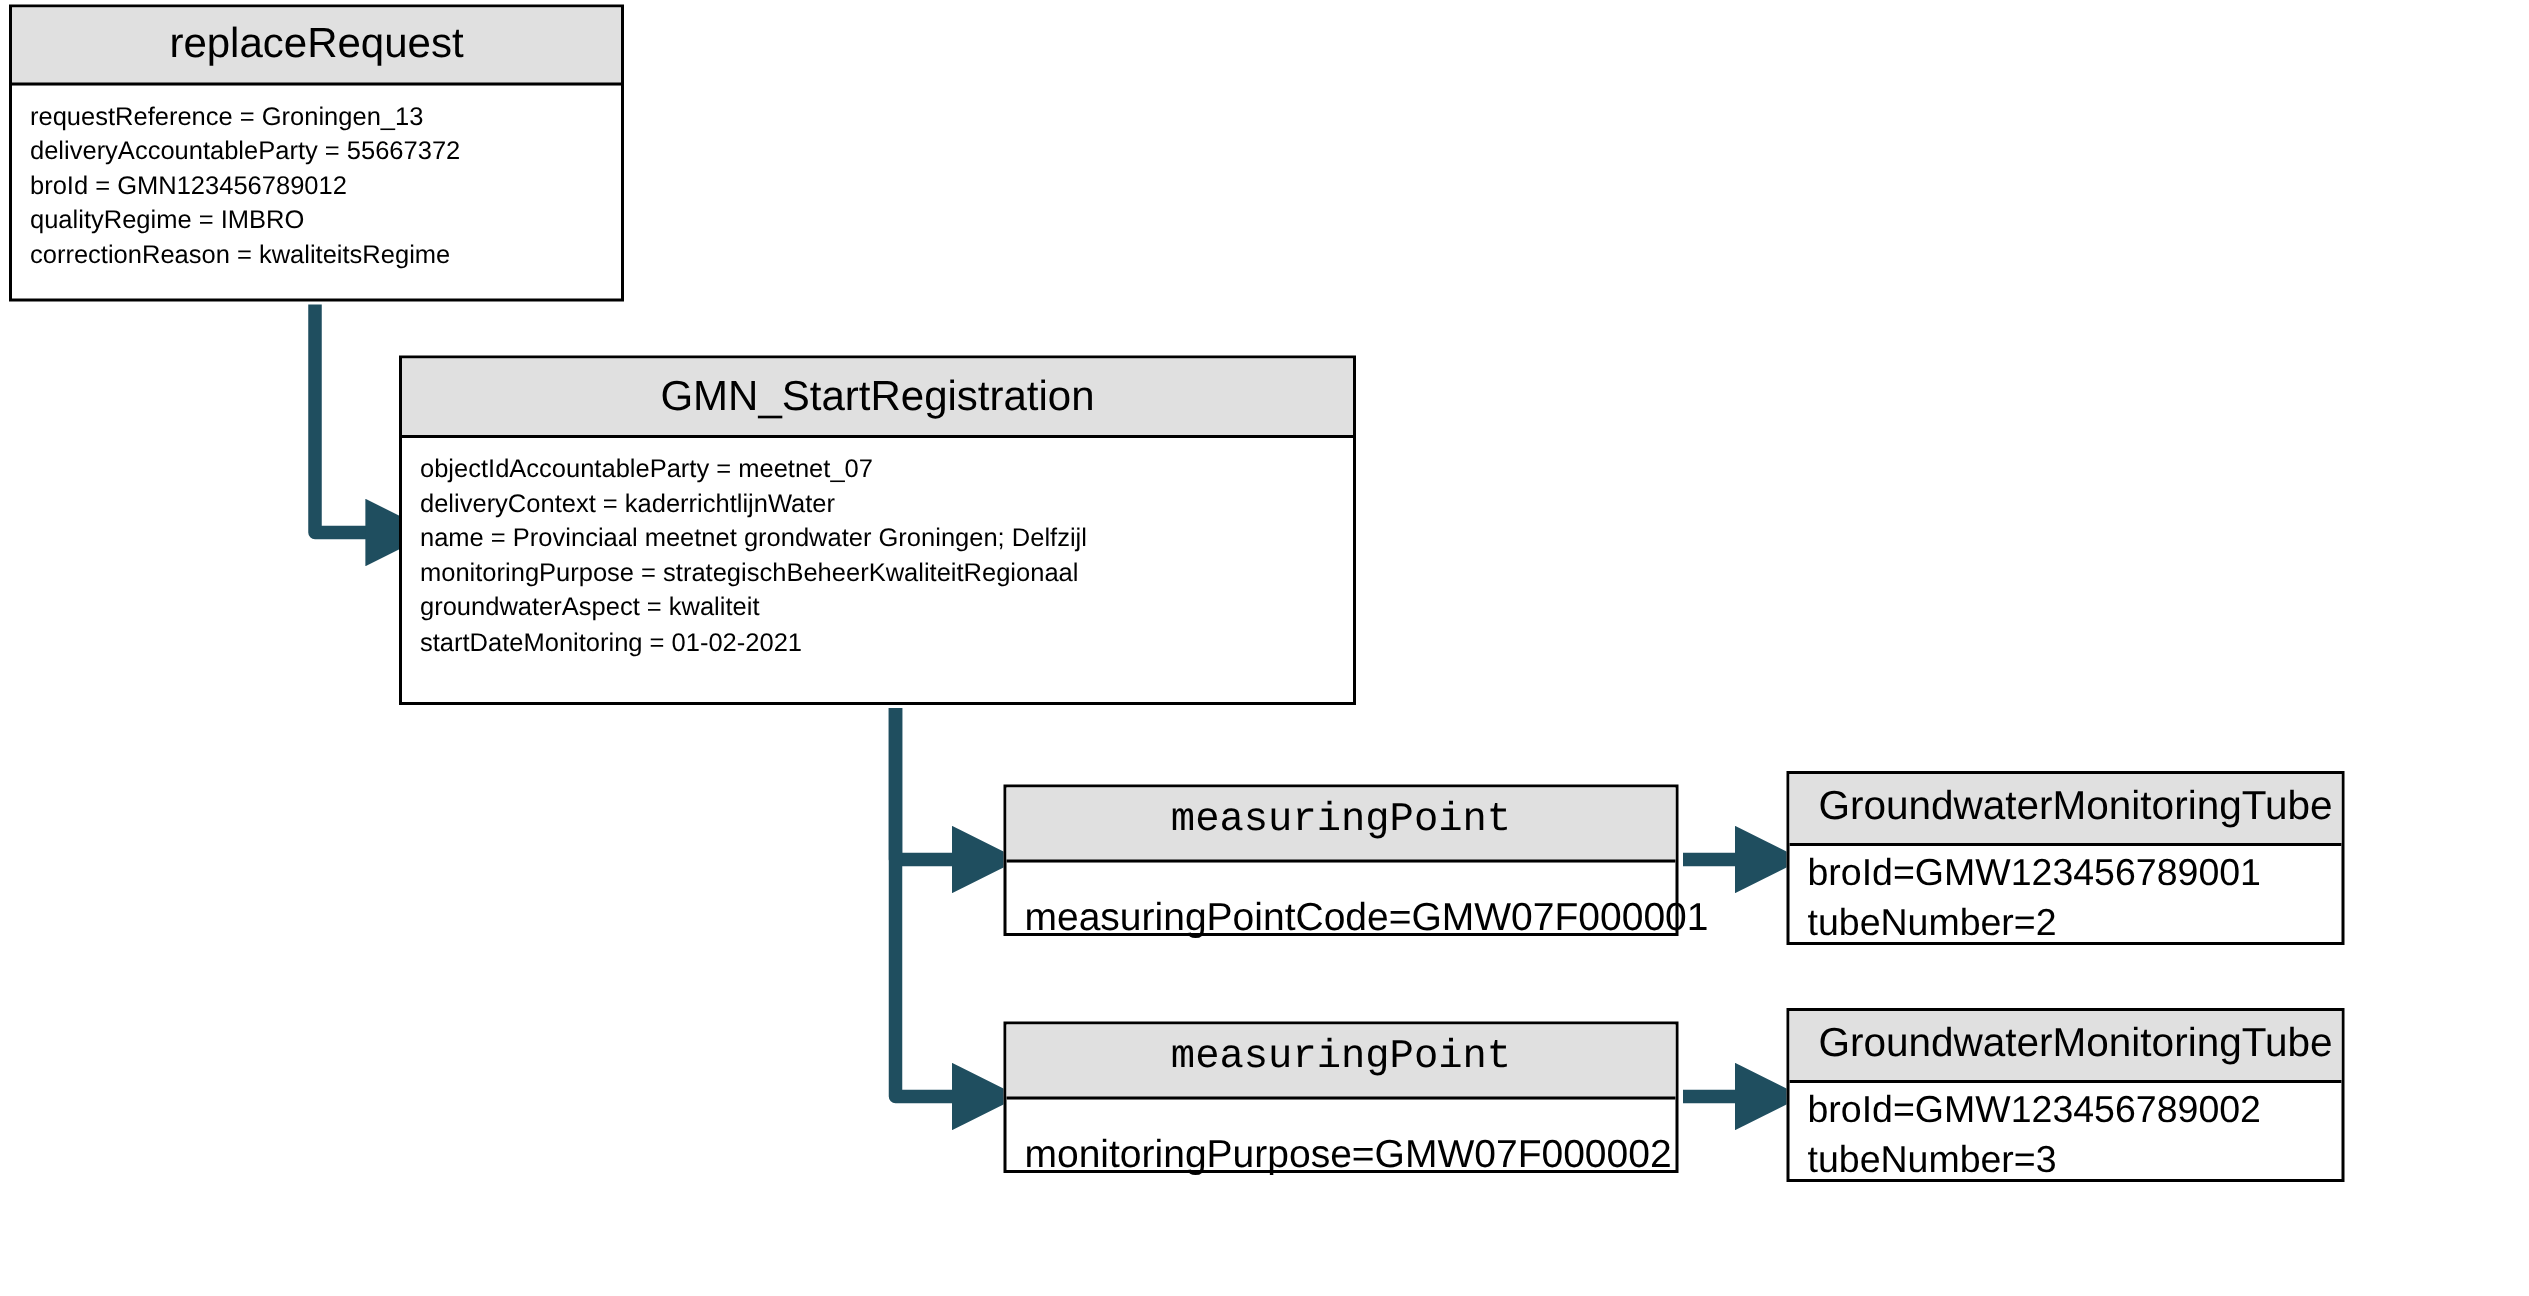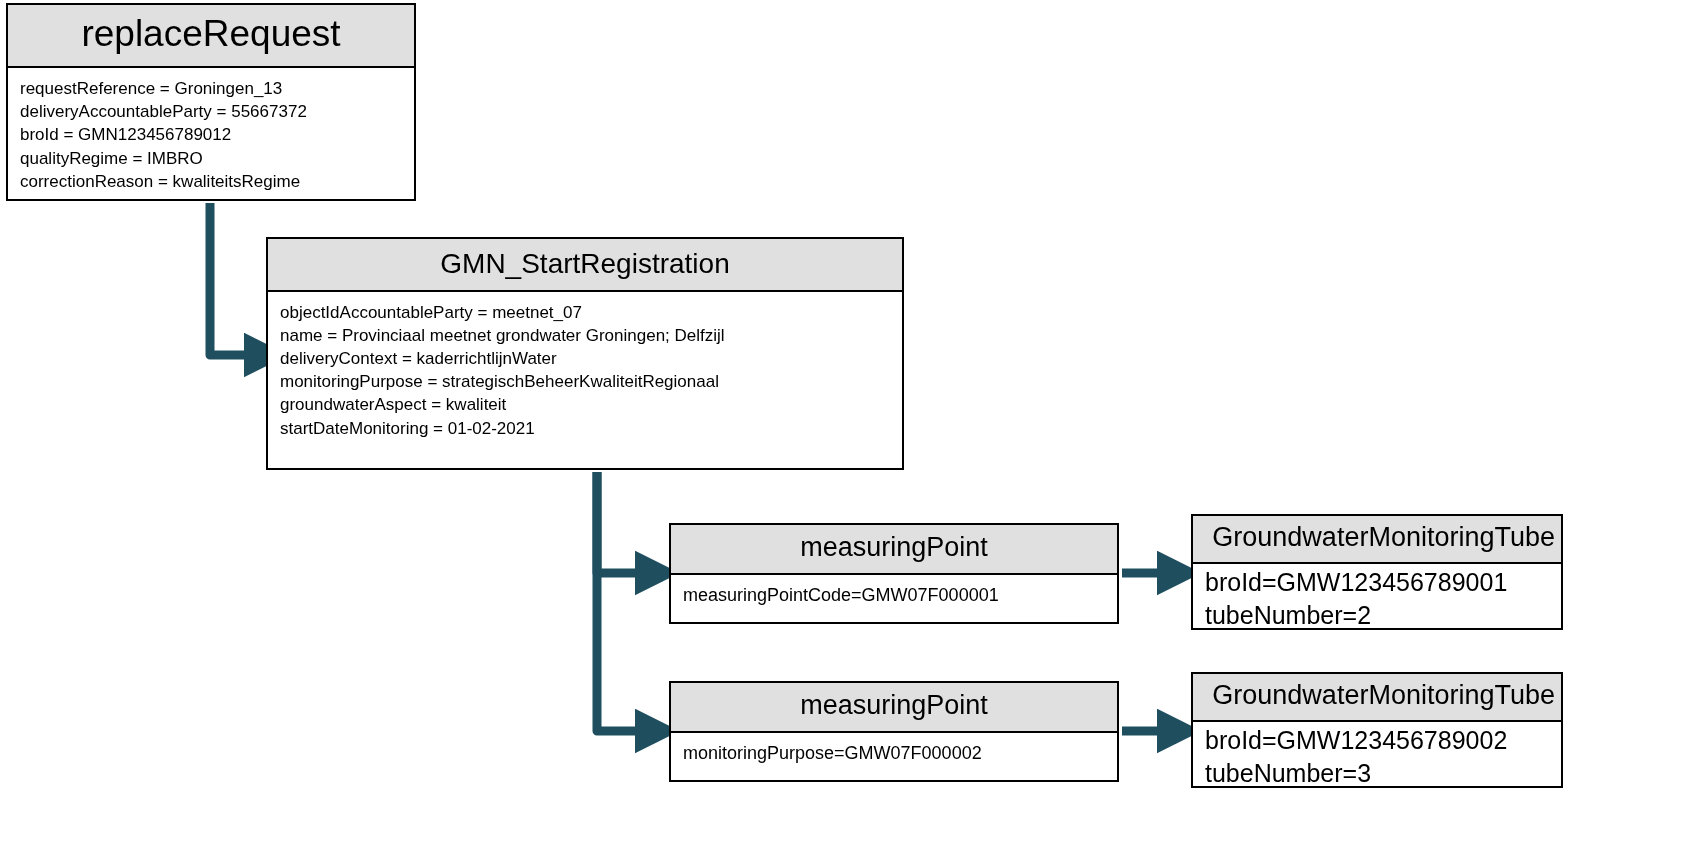--- a/index.html
+++ b/index.html
@@ -49,35 +49,35 @@
     line-height: 1.36;
   }
   .box-body .attr {
     white-space: nowrap;
   }
 
   
   #replace-request {
     left: 6px; top: 3px; width: 410px; height: 198px;
   }
-  #replace-request .box-header { font-size: 37px; padding-top: 6px; padding-bottom: 9px; }
+  #replace-request .box-header { font-size: 28px; padding-top: 6px; padding-bottom: 9px; }
 
   #gmn-start-registration {
     left: 266px; top: 237px; width: 638px; height: 233px;
   }
   #gmn-start-registration .box-header { font-size: 28px; padding-top: 7px; padding-bottom: 9px; }
 
   #measuring-point-1 {
     left: 669px; top: 523px; width: 450px; height: 101px;
   }
   #measuring-point-2 {
     left: 669px; top: 681px; width: 450px; height: 101px;
   }
-  .mp .box-header { font-size: 27px; padding-top: 6px; padding-bottom: 8px; }
-  .mp .box-body { padding-top: 8px; font-size: 18px; }
+  .mp .box-header { font-size: 27px; padding-top: 6px; padding-bottom: 8px; font-family: Liberation Mono, monospace; }
+  .mp .box-body { padding-top: 19px; font-size: 26px; }
 
   #tube-1 {
     left: 1191px; top: 514px; width: 372px; height: 116px;
   }
   #tube-2 {
     left: 1191px; top: 672px; width: 372px; height: 116px;
   }
   .tube .box-header { font-size: 27px; padding-top: 5px; padding-bottom: 7px; text-align: right; }
   .tube .box-body { padding-top: 2px; font-size: 25px; line-height: 1.32; }
 </style>
@@ -122,22 +122,22 @@
       <div class="attr">broId = GMN123456789012</div>
       <div class="attr">qualityRegime = IMBRO</div>
       <div class="attr">correctionReason = kwaliteitsRegime</div>
     </div>
   </div>
 
   <div class="box" id="gmn-start-registration">
     <div class="box-header">GMN_StartRegistration</div>
     <div class="box-body">
       <div class="attr">objectIdAccountableParty = meetnet_07</div>
+      <div class="attr">deliveryContext = kaderrichtlijnWater</div>
       <div class="attr">name = Provinciaal meetnet grondwater Groningen; Delfzijl</div>
-      <div class="attr">deliveryContext = kaderrichtlijnWater</div>
       <div class="attr">monitoringPurpose = strategischBeheerKwaliteitRegionaal</div>
       <div class="attr">groundwaterAspect = kwaliteit</div>
       <div class="attr">startDateMonitoring = 01-02-2021</div>
     </div>
   </div>
 
   <div class="box mp" id="measuring-point-1">
     <div class="box-header">measuringPoint</div>
     <div class="box-body">
       <div class="attr">measuringPointCode=GMW07F000001</div>

